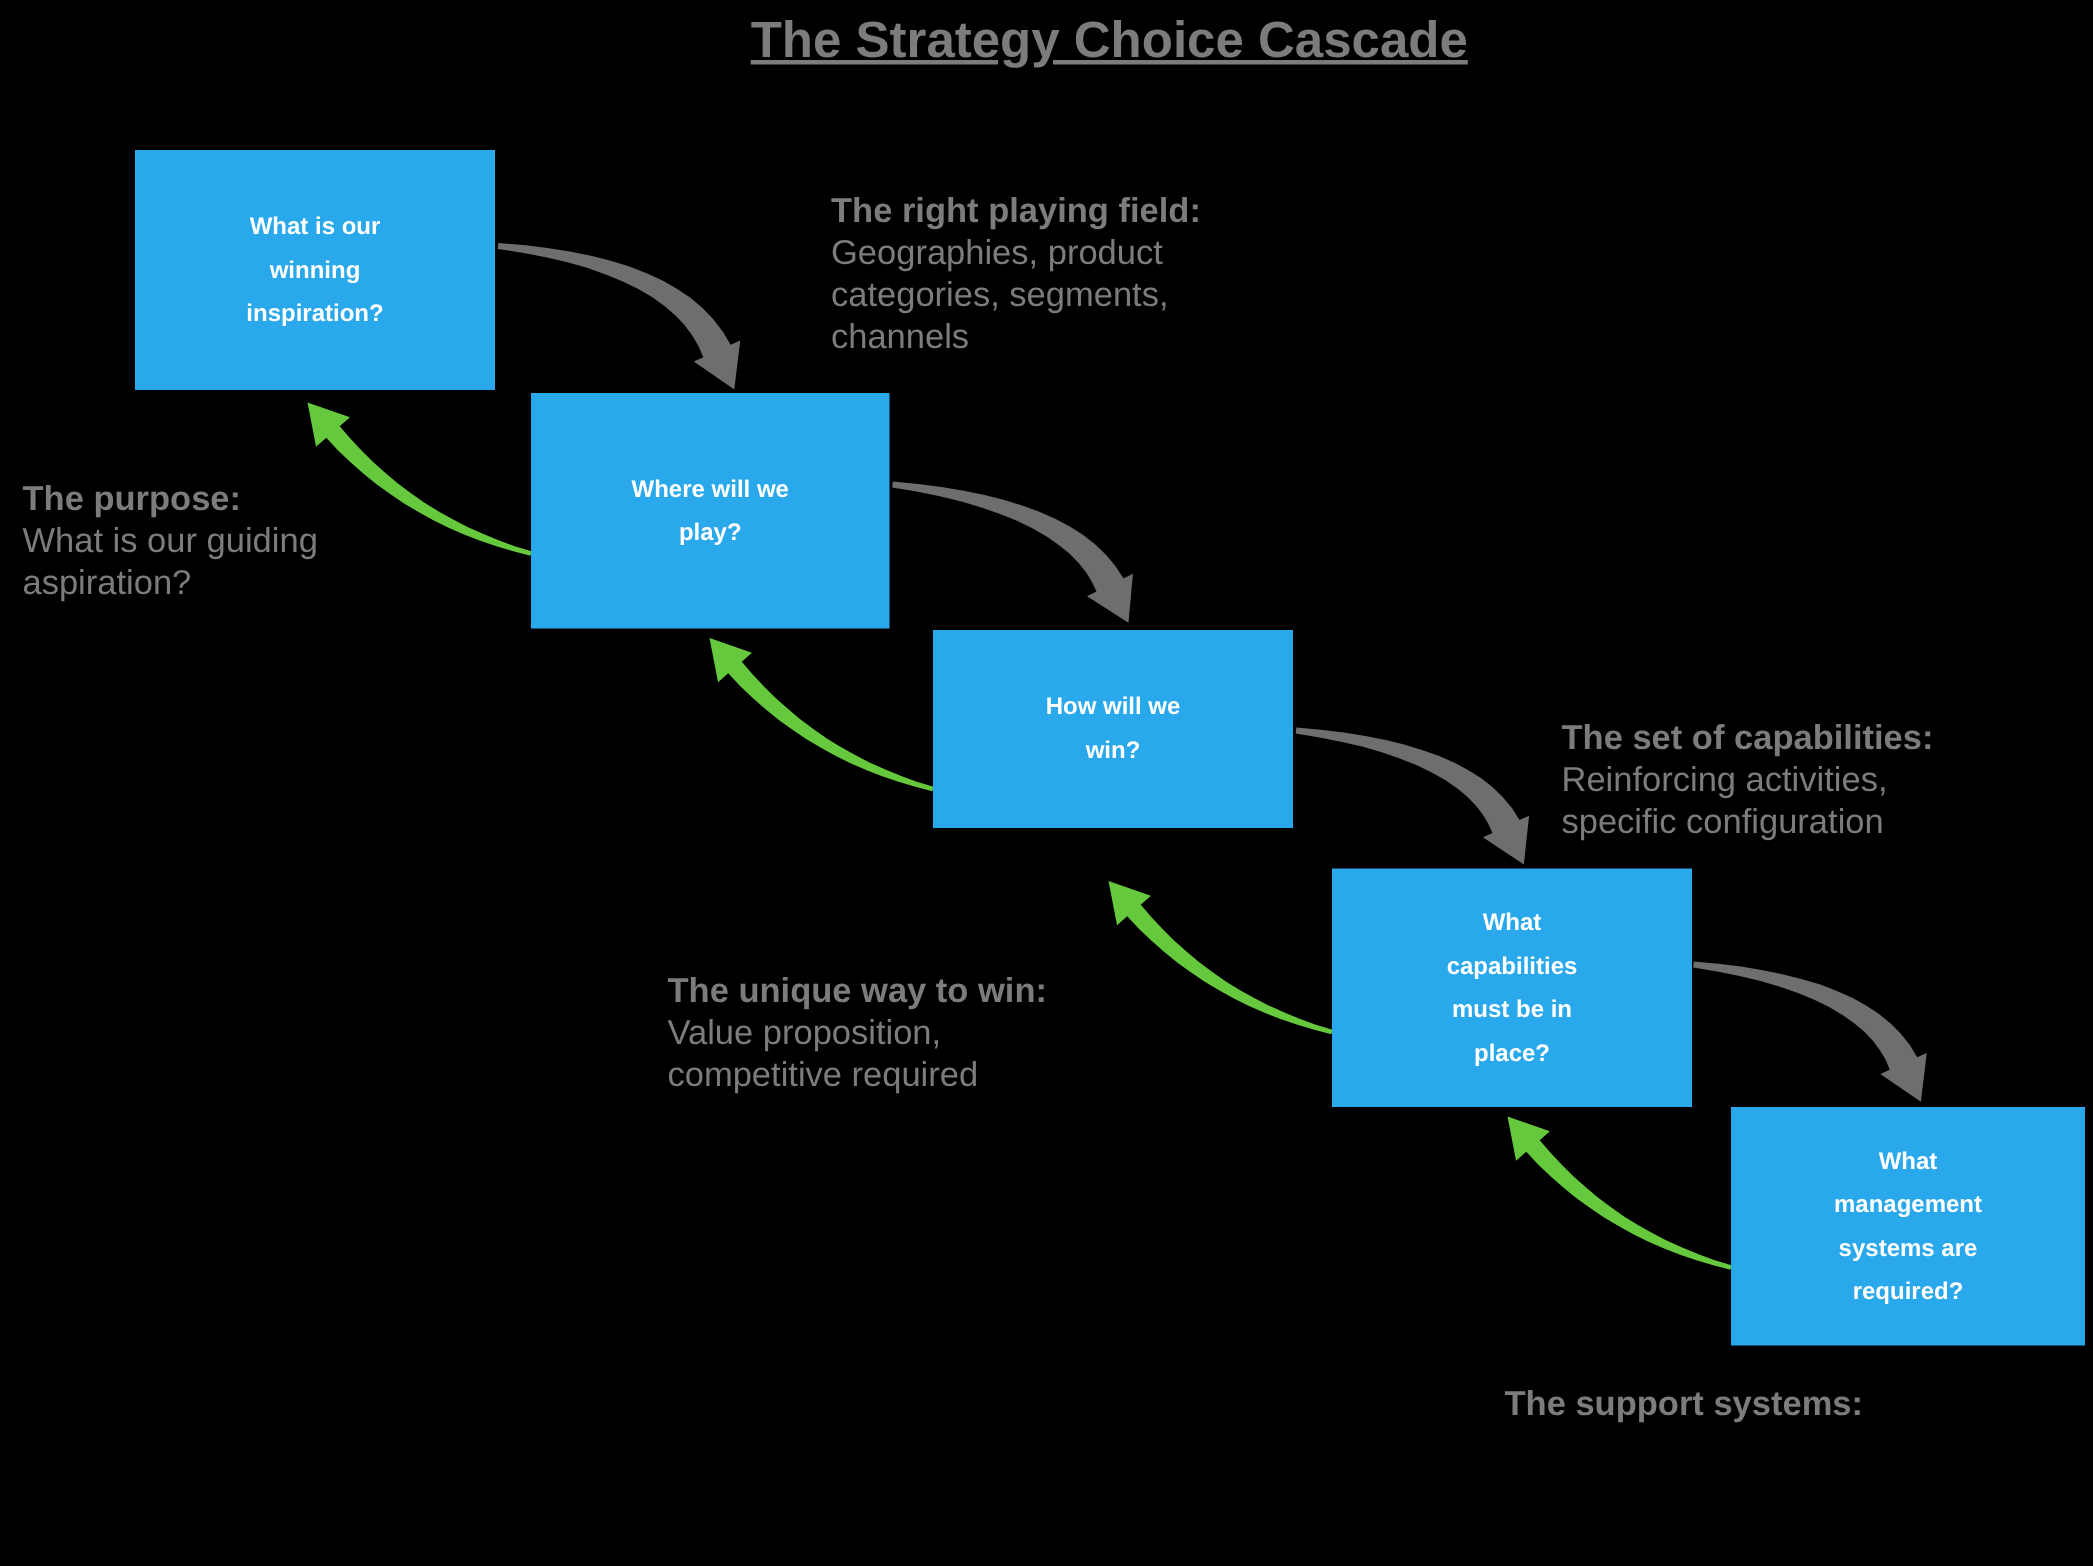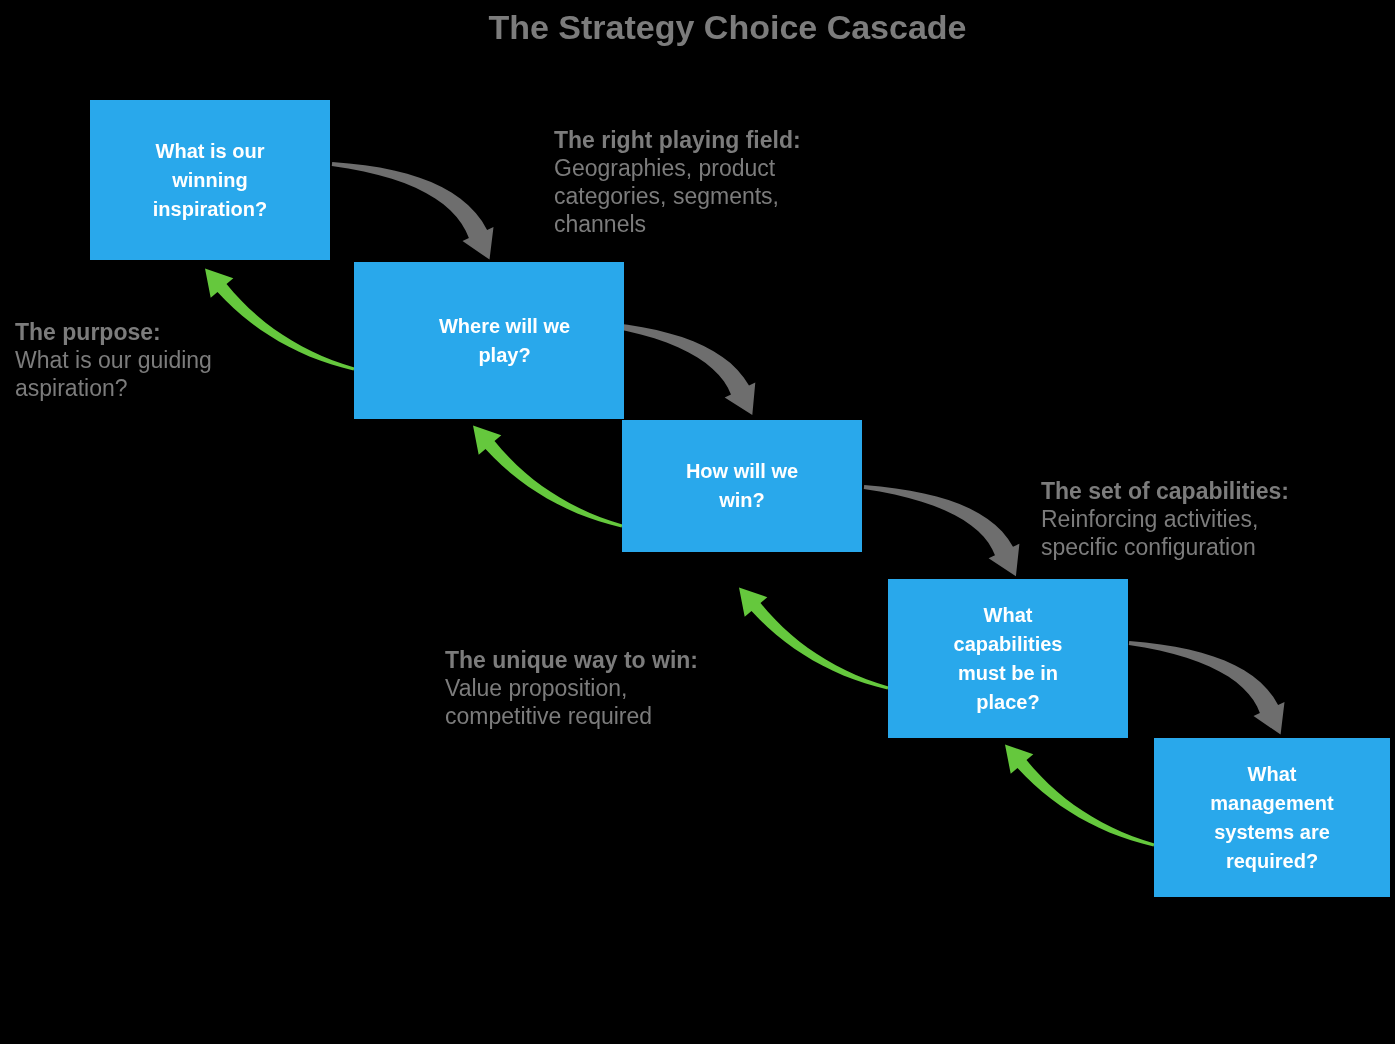--- a/index.html
+++ b/index.html
@@ -1,31 +1,31 @@
 <!DOCTYPE html>
 <html><head>
 <meta charset="utf-8">
 <style>
   html,body{margin:0;padding:0;background:#000;}
   .canvas{
     position:relative;width:1395px;height:1044px;overflow:hidden;
     background:#000;font-family:"Liberation Sans","DejaVu Sans",sans-serif;
   }
   .title{
-    position:absolute;top:8px;left:50%;transform:translateX(-50%);margin-left:30px;
-    font-size:34px;font-weight:bold;color:#7C7C7C;white-space:nowrap;margin-top:0;
+    position:absolute;top:8px;left:50%;transform:translateX(-50%);margin-left:42px;
+    font-size:34px;font-weight:bold;color:#7C7C7C;white-space:nowrap;margin-top:0;text-decoration:underline;
   }
   svg.arrows{position:absolute;left:0;top:0;z-index:1;}
   .box{
     position:absolute;z-index:2;background:#29A8EB;color:#fff;
     display:flex;align-items:center;justify-content:center;text-align:center;
-    font-size:20px;font-weight:bold;line-height:29px;white-space:pre-line;
+    font-size:16px;font-weight:bold;line-height:29px;white-space:pre-line;
   }
   .b1{left:90px;top:100px;width:240px;height:160px;}
-  .b2{left:354px;top:262px;width:239px;height:157px;padding-left:31px;}
+  .b2{left:354px;top:262px;width:239px;height:157px;}
   .b3{left:622px;top:420px;width:240px;height:132px;}
   .b4{left:888px;top:579px;width:240px;height:159px;}
   .b5{left:1154px;top:738px;width:236px;height:159px;}
   .note{
     position:absolute;z-index:2;color:#7C7C7C;font-size:23px;line-height:28px;
   }
   .note .hd{font-weight:bold;}
   .note .bd{white-space:pre-line;}
   .a1{left:527px;top:126px;margin-left:27px;}
   .a2{left:15px;top:286px;margin-top:32px;}
@@ -92,15 +92,16 @@
     <div class="hd">The set of capabilities:</div>
     <div class="bd">Reinforcing activities,
 specific configuration</div>
   </div>
   <div class="note a4">
     <div class="hd">The unique way to win:</div>
     <div class="bd">Value proposition,
 competitive required</div>
   </div>
   <div class="note a5">
+    <div class="hd">The support systems:</div>
   </div>
 
 </div>
 
 </body></html>

